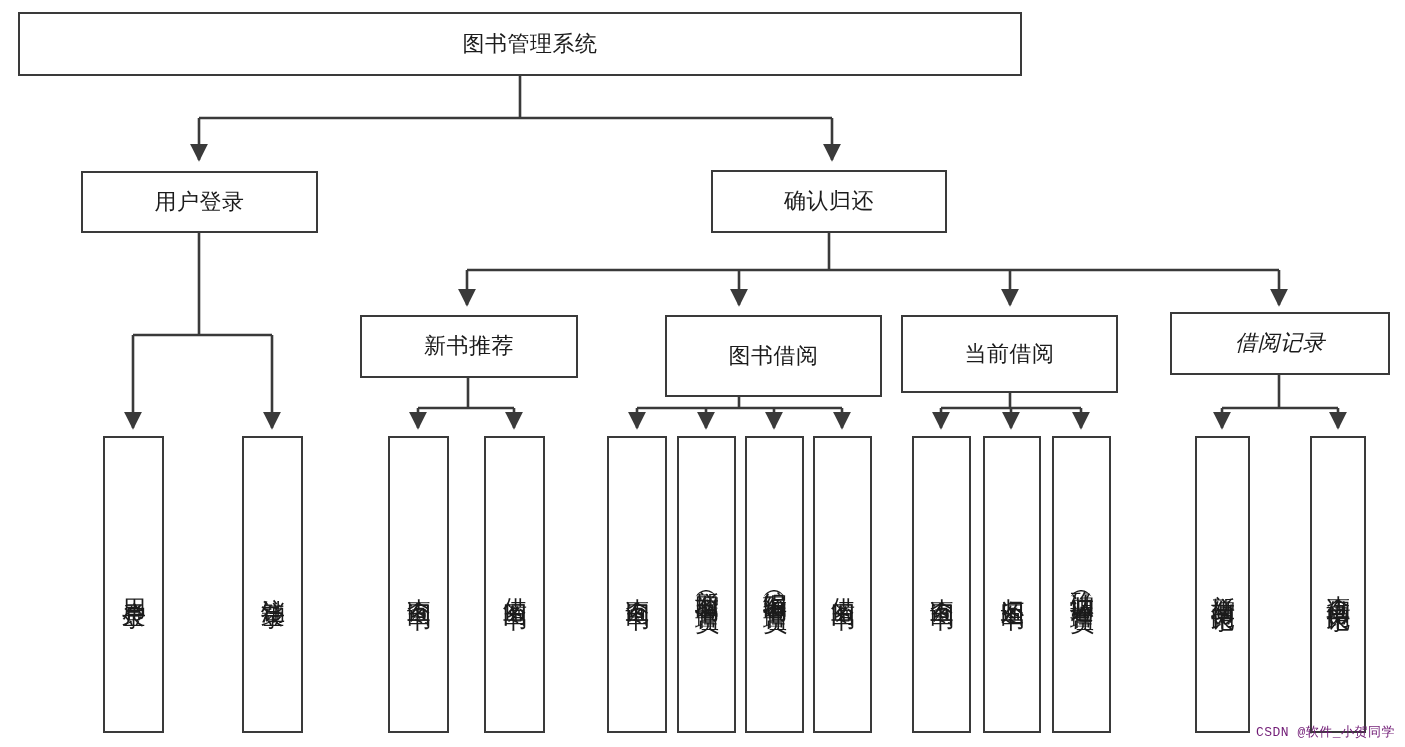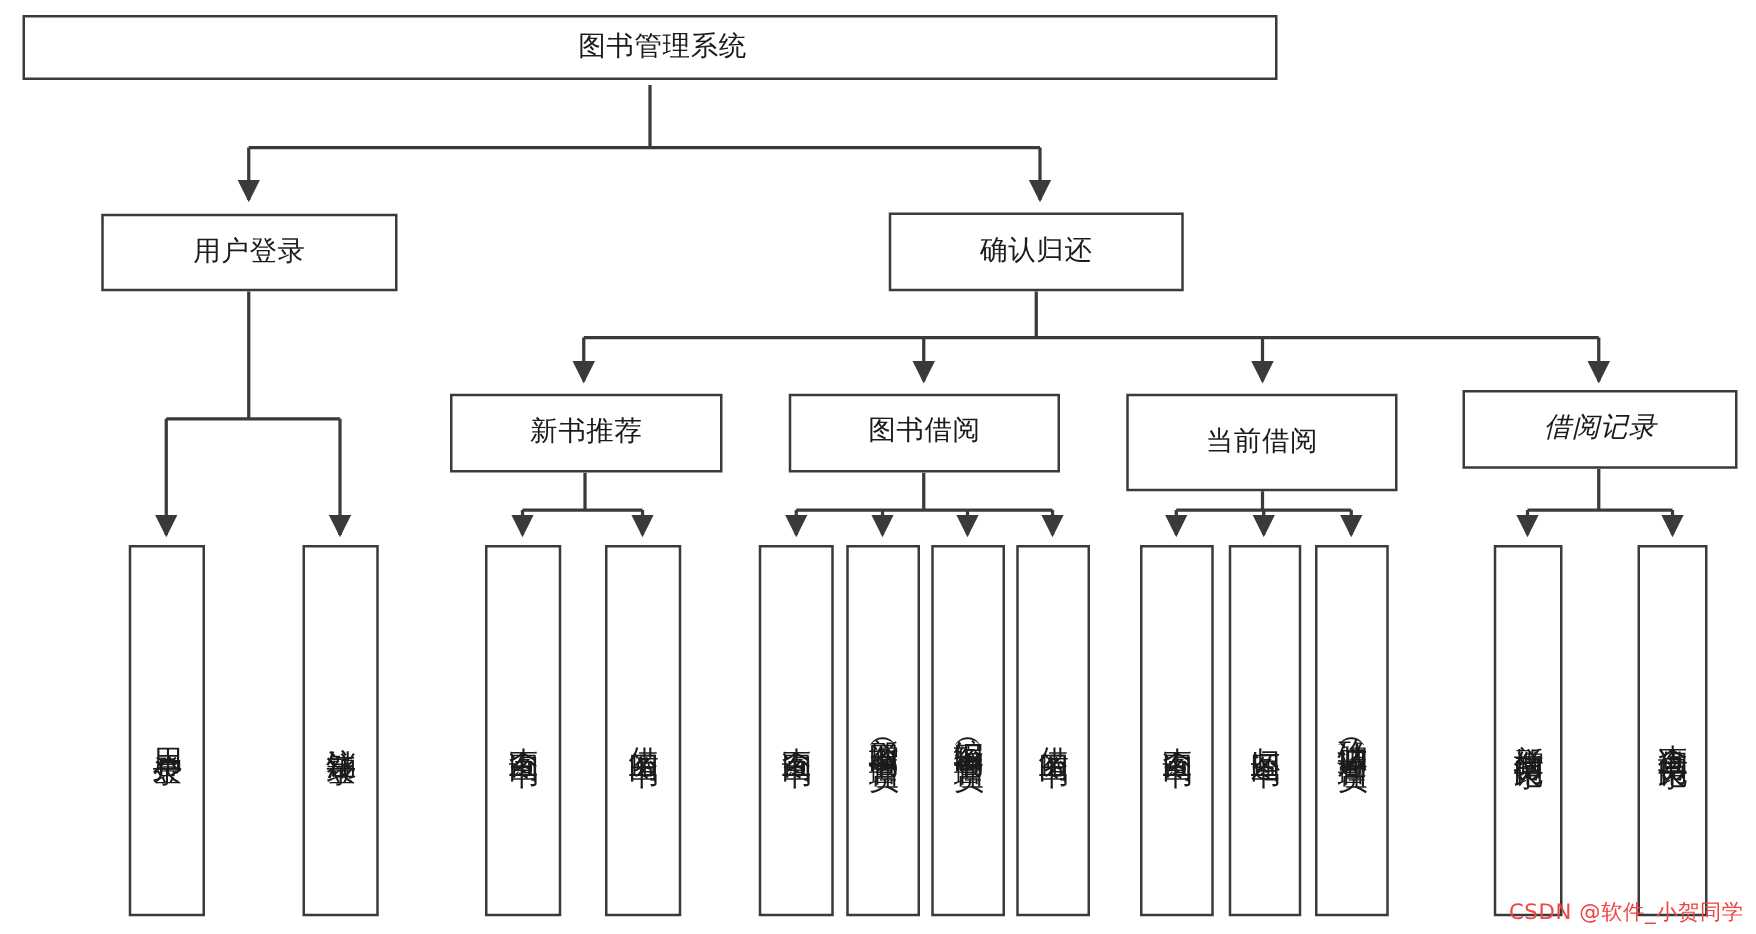--- a/index.html
+++ b/index.html
@@ -52,24 +52,25 @@
   }
   .node.vert .vlabel {
     writing-mode: vertical-rl;
     text-orientation: upright;
     display: block;
   }
   .watermark {
     position: absolute;
     right: 10px;
     bottom: 6px;
-    font-size: 17px;
-    color: #ef4444;
+    font-size: 13px;
+    color: #701a75;
     white-space: nowrap;
     letter-spacing: 0.5px;
+    font-family: Liberation Mono, monospace;
   }
 </style>
 </head>
 <body>
 
 <div id="canvas">
 
   <svg id="svg-layer" viewBox="0 0 1405 747" xmlns="http://www.w3.org/2000/svg">
     <defs>
       <marker id="arrow" viewBox="0 0 10 10" refX="9" refY="5" markerWidth="7" markerHeight="7" orient="auto-start-reverse">
@@ -113,35 +114,35 @@
       <path d="M 1011 408 L 1011 428" marker-end="url(#arrow)"></path>
       <path d="M 1081 408 L 1081 428" marker-end="url(#arrow)"></path>
 
       <path d="M 1279 375 L 1279 408"></path>
       <path d="M 1222 408 L 1338 408"></path>
       <path d="M 1222 408 L 1222 428" marker-end="url(#arrow)"></path>
       <path d="M 1338 408 L 1338 428" marker-end="url(#arrow)"></path>
     </g>
   </svg>
 
-  <div class="node horiz" style="left:18px; top:12px; width:1004px; height:52px;padding-left:20px;">
+  <div class="node horiz" style="left:18px; top:12px; width:1004px; height:64px;padding-left:20px;">
     <span>图书管理系统</span>
   </div>
 
   <div class="node horiz" style="left:81px; top:171px; width:237px; height:62px;">
     <span>用户登录</span>
   </div>
   <div class="node horiz" style="left:711px; top:170px; width:236px; height:63px;">
     <span>确认归还</span>
   </div>
 
   <div class="node horiz" style="left:360px; top:315px; width:218px; height:63px;justify-content:center;">
     <span>新书推荐</span>
   </div>
-  <div class="node horiz" style="left:631px; top:315px; width:217px; height:63px;font-family:Liberation Mono, monospace;">
+  <div class="node horiz" style="left:665px; top:315px; width:217px; height:82px;">
     <span>图书借阅</span>
   </div>
   <div class="node horiz" style="left:901px; top:315px; width:217px; height:78px;">
     <span>当前借阅</span>
   </div>
   <div class="node horiz" style="left:1170px; top:312px; width:220px; height:63px;font-style:italic;">
     <span>借阅记录</span>
   </div>
 
   <div class="node vert" style="left:103px; top:436px; width:61px; height:297px;">

